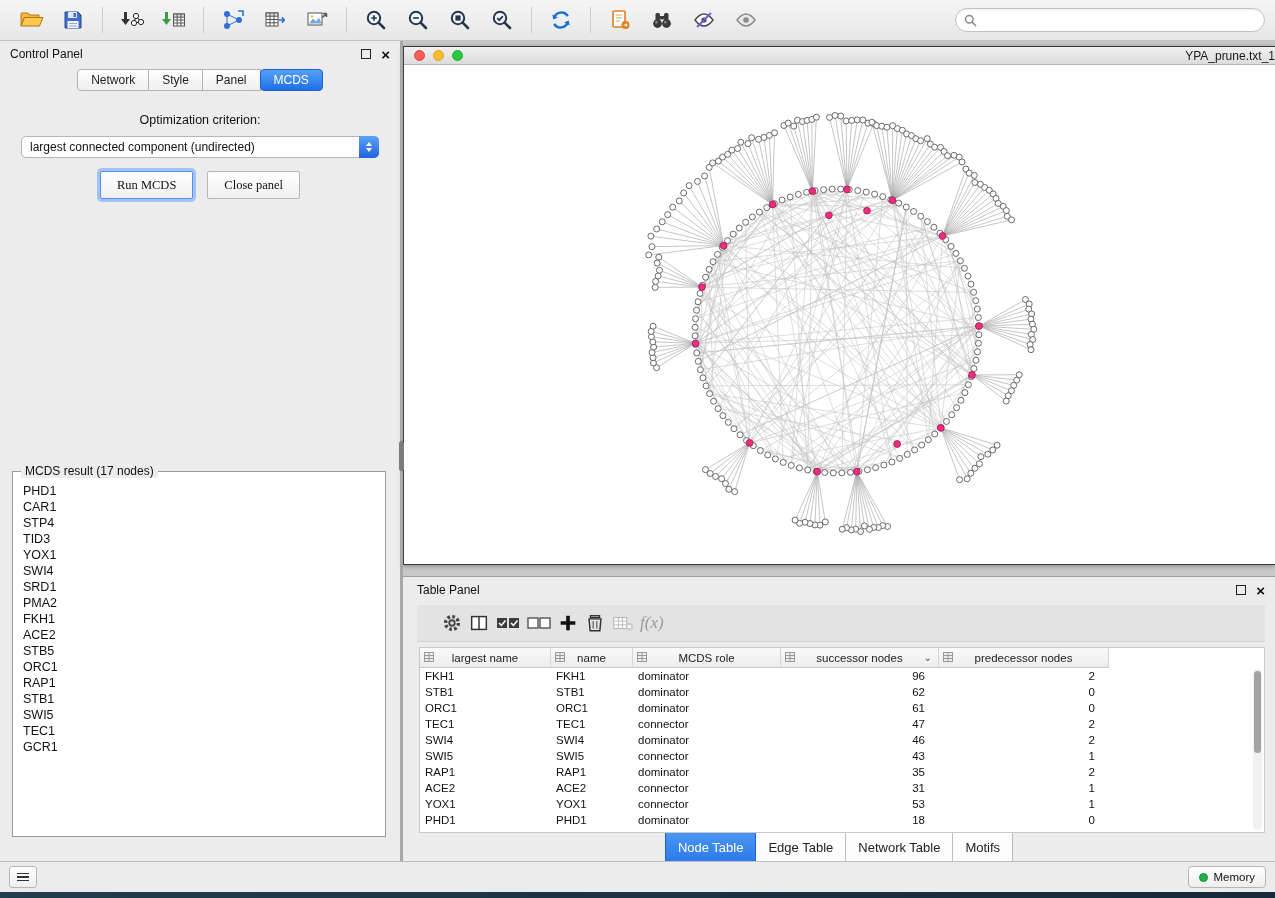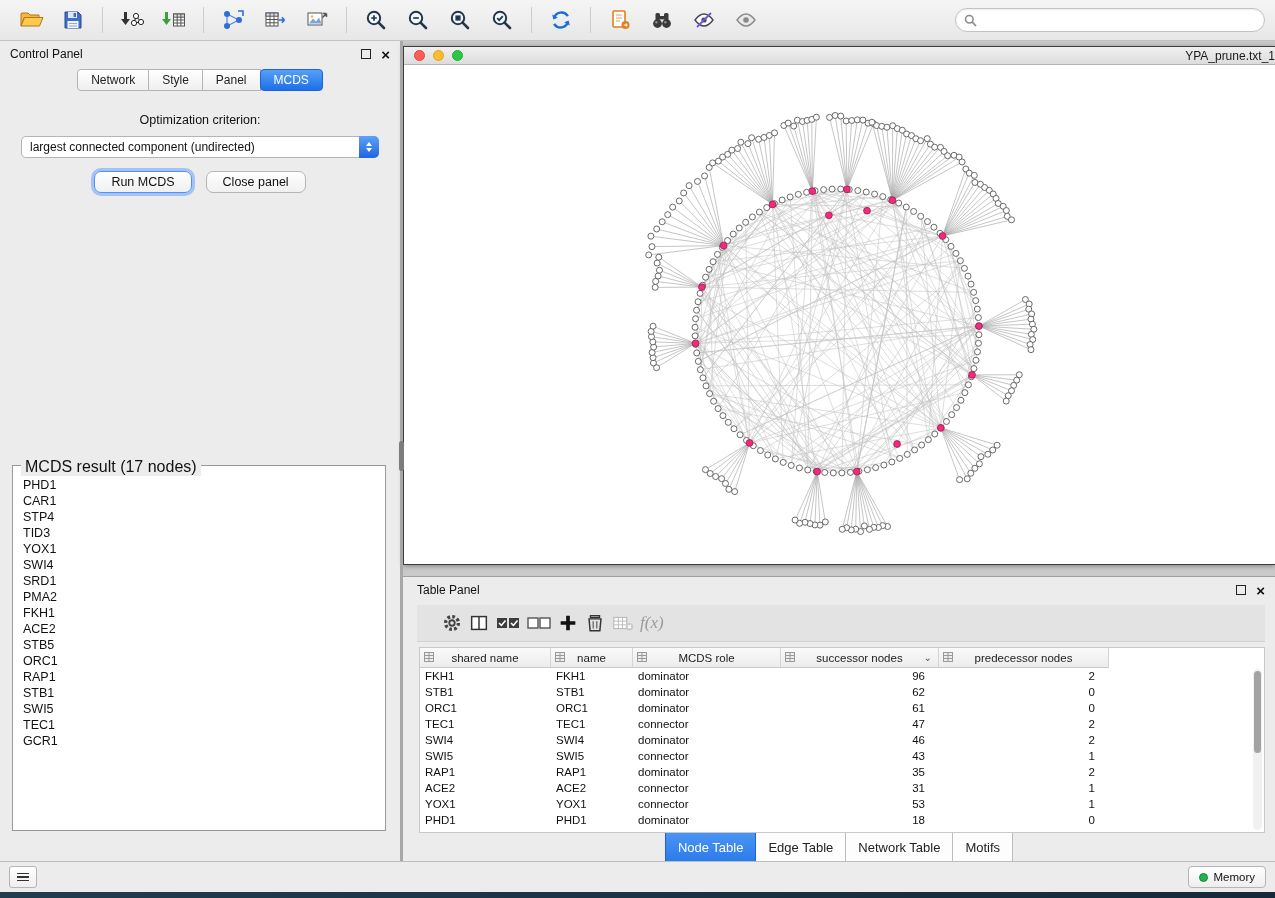--- a/index.html
+++ b/index.html
@@ -30,25 +30,25 @@
   .cp-tab:first-child{border-left:1px solid #b3b3b3;border-radius:4px 0 0 4px;}
   .cp-tab.active{background:linear-gradient(#57a0f6,#1e6fe8);color:#fff;border:1px solid #1b63d6;border-radius:4px;margin-left:-1px;}
   .opt-label{text-align:center;font-size:12.5px;color:#111;margin:14px 0 9px;}
   .dropdown{margin:0 auto;width:358px;height:22px;background:#fff;border:1px solid #b5b5b5;border-radius:5px;
     display:flex;align-items:center;font-size:12px;color:#111;padding-left:8px;position:relative;box-sizing:border-box;}
   .dd-stepper{position:absolute;right:-1px;top:-1px;width:20px;height:22px;border-radius:0 5px 5px 0;
     background:linear-gradient(#5da1f7,#2064e0);display:flex;flex-direction:column;align-items:center;justify-content:center;gap:2px;}
   .tri-up{width:0;height:0;border-left:3.5px solid transparent;border-right:3.5px solid transparent;border-bottom:4px solid #fff;}
   .tri-down{width:0;height:0;border-left:3.5px solid transparent;border-right:3.5px solid transparent;border-top:4px solid #fff;}
   .btn-row{display:flex;justify-content:center;gap:14px;margin-top:13px;}
-  .btn{height:22px;padding:0 16px;font-size:12.5px;color:#111;background:linear-gradient(#ffffff,#f0f0f0);
-    border:1px solid #b5b5b5;border-radius:7px;}
+  .btn{height:28px;padding:0 16px;font-size:12.5px;color:#111;background:linear-gradient(#ffffff,#f0f0f0);
+    border:1px solid #b5b5b5;border-radius:2px;font-family:Liberation Serif, serif;}
   .btn.focused{border-color:#4d90fe;box-shadow:0 0 0 3px rgba(77,144,254,.45);}
   .mcds-fieldset{margin:272px 14px 0 12px;height:364px;border:1px solid #9a9a9a;background:#fff;position:relative;}
-  .mcds-legend{position:absolute;top:-8px;left:8px;background:#ececec;padding:0 4px;font-size:16px;color:#111;}
+  .mcds-legend{position:absolute;top:-8px;left:8px;background:#ececec;padding:0 4px;font-size:12px;color:#111;}
   .mcds-list{position:absolute;inset:1px;overflow:hidden;padding-top:10px;}
   .mcds-item{font-size:12.5px;color:#111;height:16px;line-height:16px;padding-left:9px;}
   
   .right{flex:1;display:flex;flex-direction:column;background:#c9c9c9;min-width:0;}
   .net-window{margin-top:5px;height:517px;flex:0 0 517px;border:1px solid #3c3c3c;border-right:none;
     display:flex;flex-direction:column;background:#fff;box-shadow:0 1px 5px rgba(0,0,0,.35);}
   .nw-titlebar{height:17px;flex:0 0 17px;background:linear-gradient(#f0f0f0,#dcdcdc);border-bottom:1px solid #b5b5b5;
     display:flex;align-items:center;position:relative;}
   .traffic{display:flex;gap:8px;padding-left:10px;z-index:2;}
   .light{width:11px;height:11px;border-radius:50%;}
@@ -1005,21 +1005,21 @@
         </div>
         <div class="tablewrap">
           <div class="thead">
             <div class="th">
               <svg class="mini" width="10" height="10" viewBox="0 0 10 10">
                   <rect x="0.5" y="0.5" width="9" height="9" fill="#eee" stroke="#999"></rect>
                   <line x1="0.5" y1="3.5" x2="9.5" y2="3.5" stroke="#999"></line>
                   <line x1="0.5" y1="6.5" x2="9.5" y2="6.5" stroke="#999"></line>
                   <line x1="5" y1="0.5" x2="5" y2="9.5" stroke="#999"></line>
                 </svg>
-              <span>shared name</span>
+              <span>largest name</span>
             </div>
             <div class="th">
               <svg class="mini" width="10" height="10" viewBox="0 0 10 10">
                   <rect x="0.5" y="0.5" width="9" height="9" fill="#eee" stroke="#999"></rect>
                   <line x1="0.5" y1="3.5" x2="9.5" y2="3.5" stroke="#999"></line>
                   <line x1="0.5" y1="6.5" x2="9.5" y2="6.5" stroke="#999"></line>
                   <line x1="5" y1="0.5" x2="5" y2="9.5" stroke="#999"></line>
                 </svg>
               <span>name</span>
             </div>

